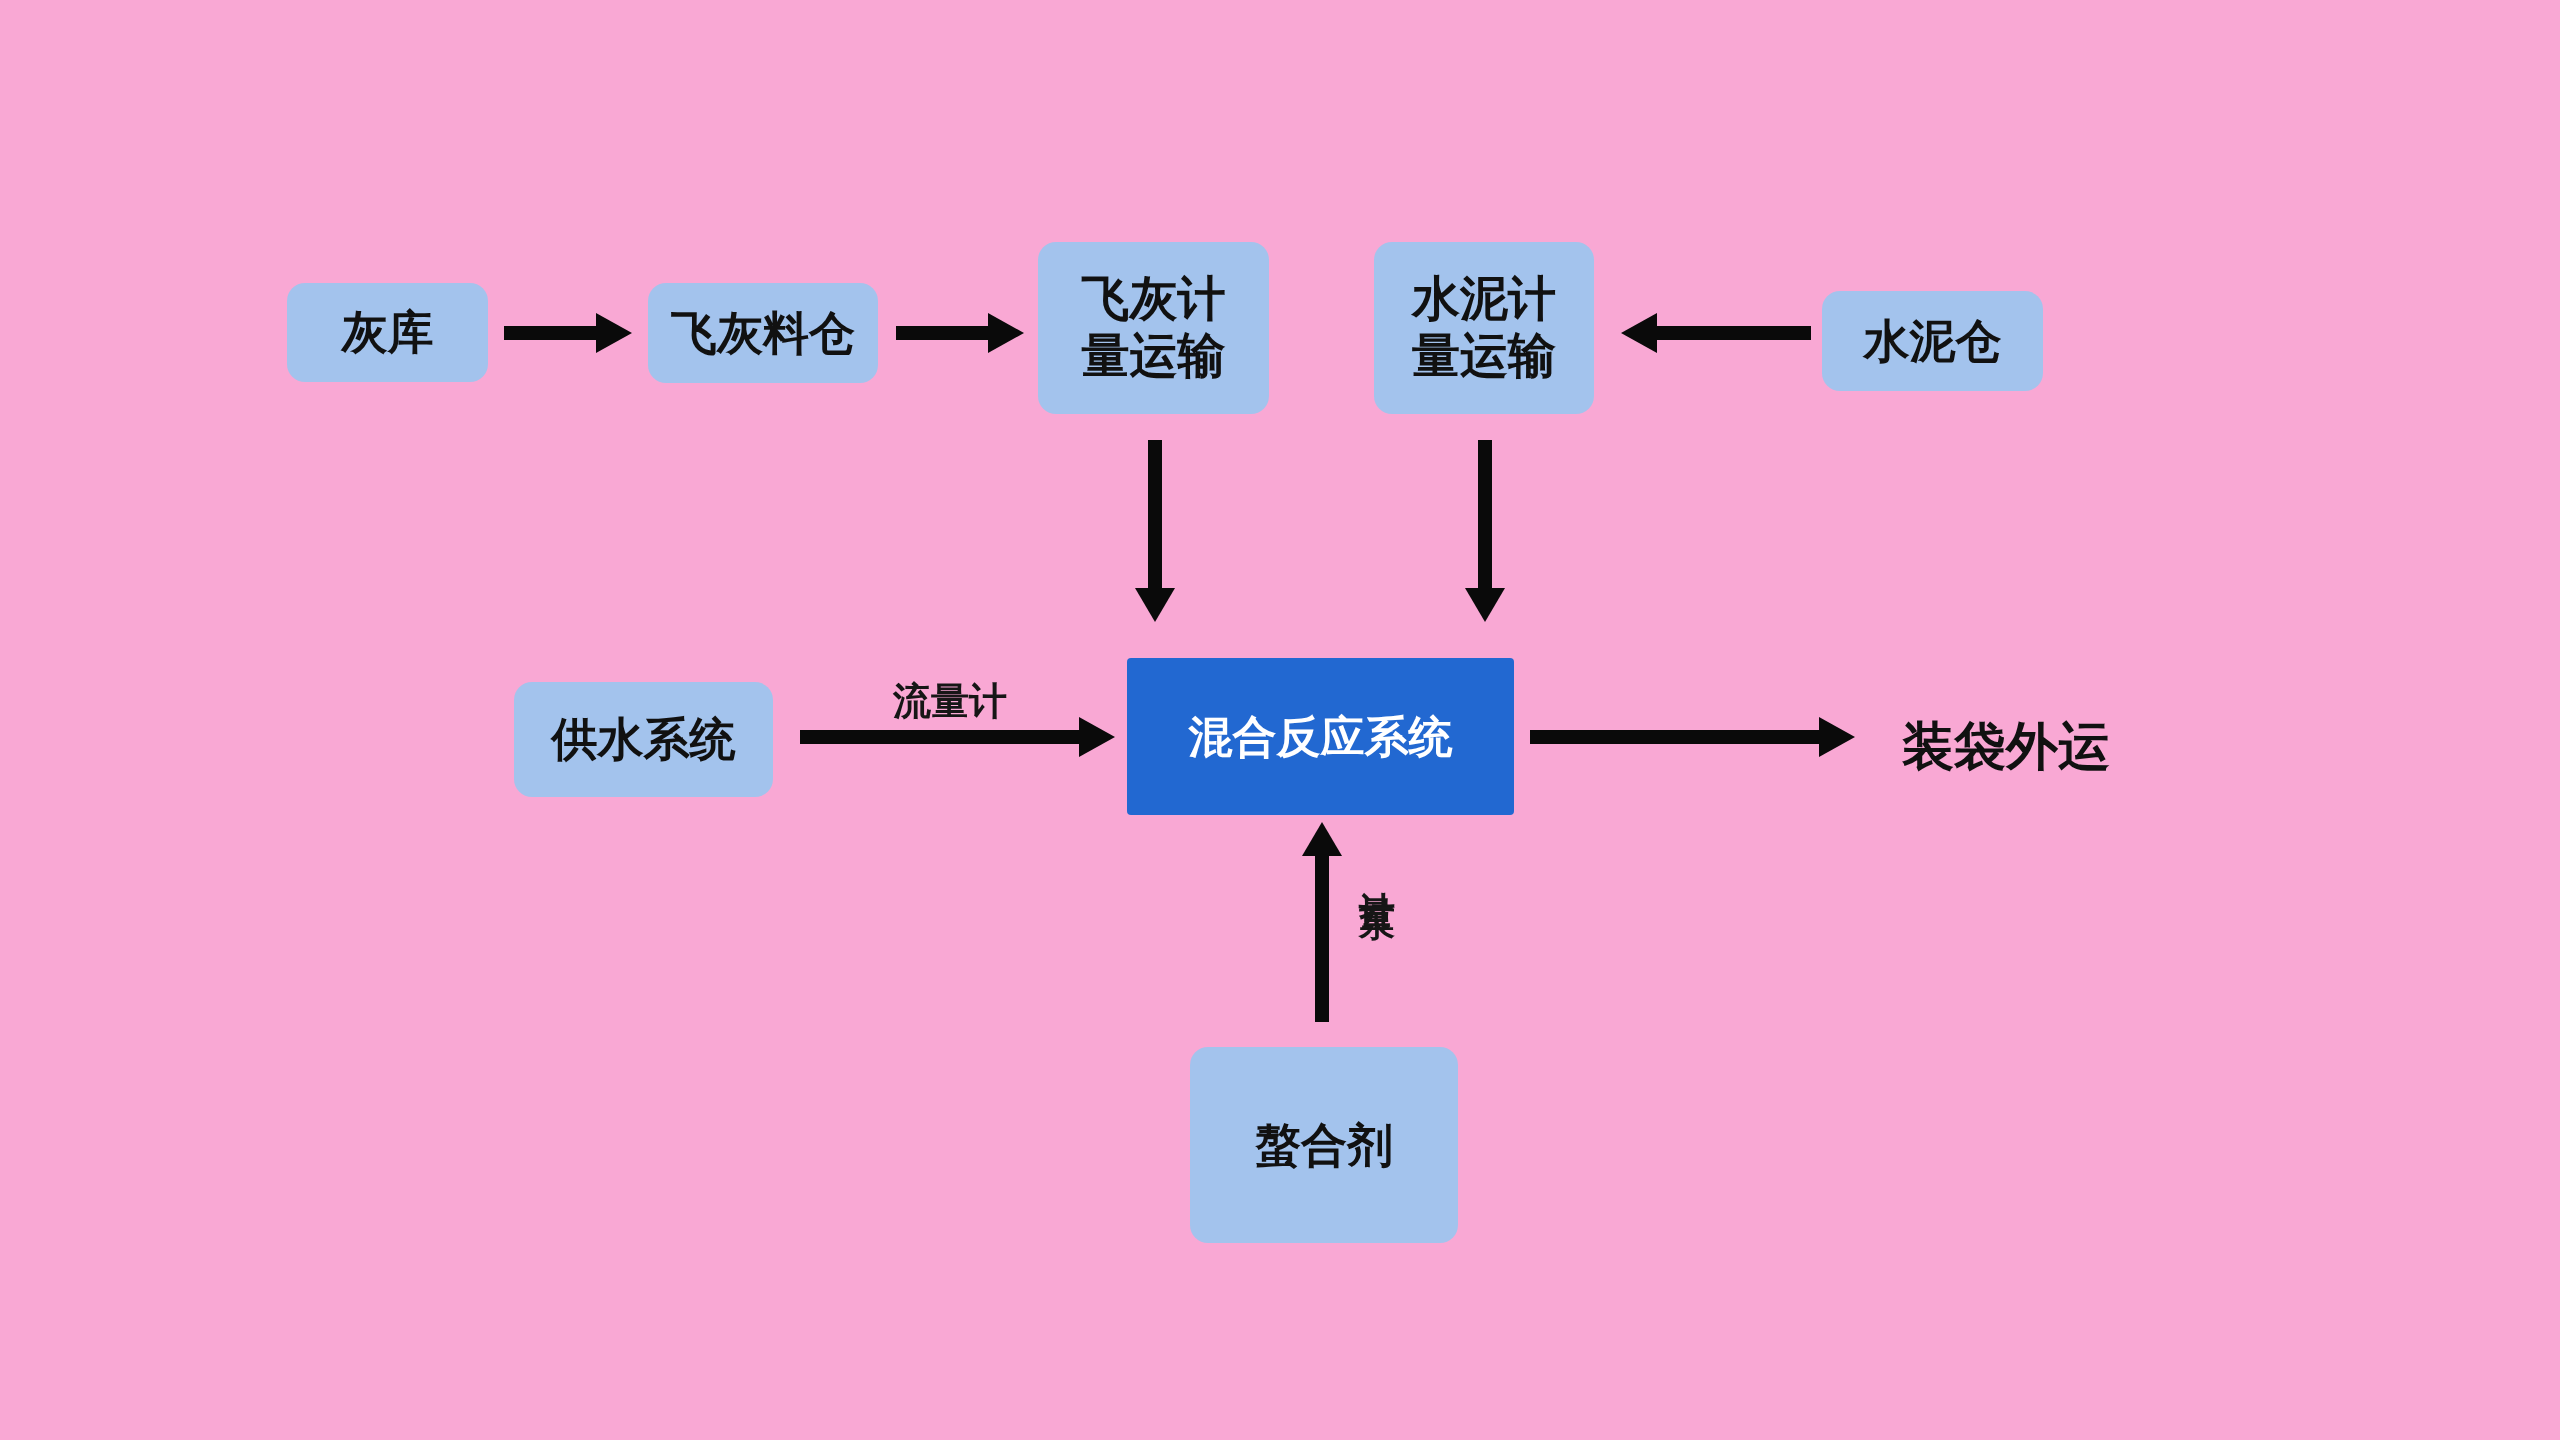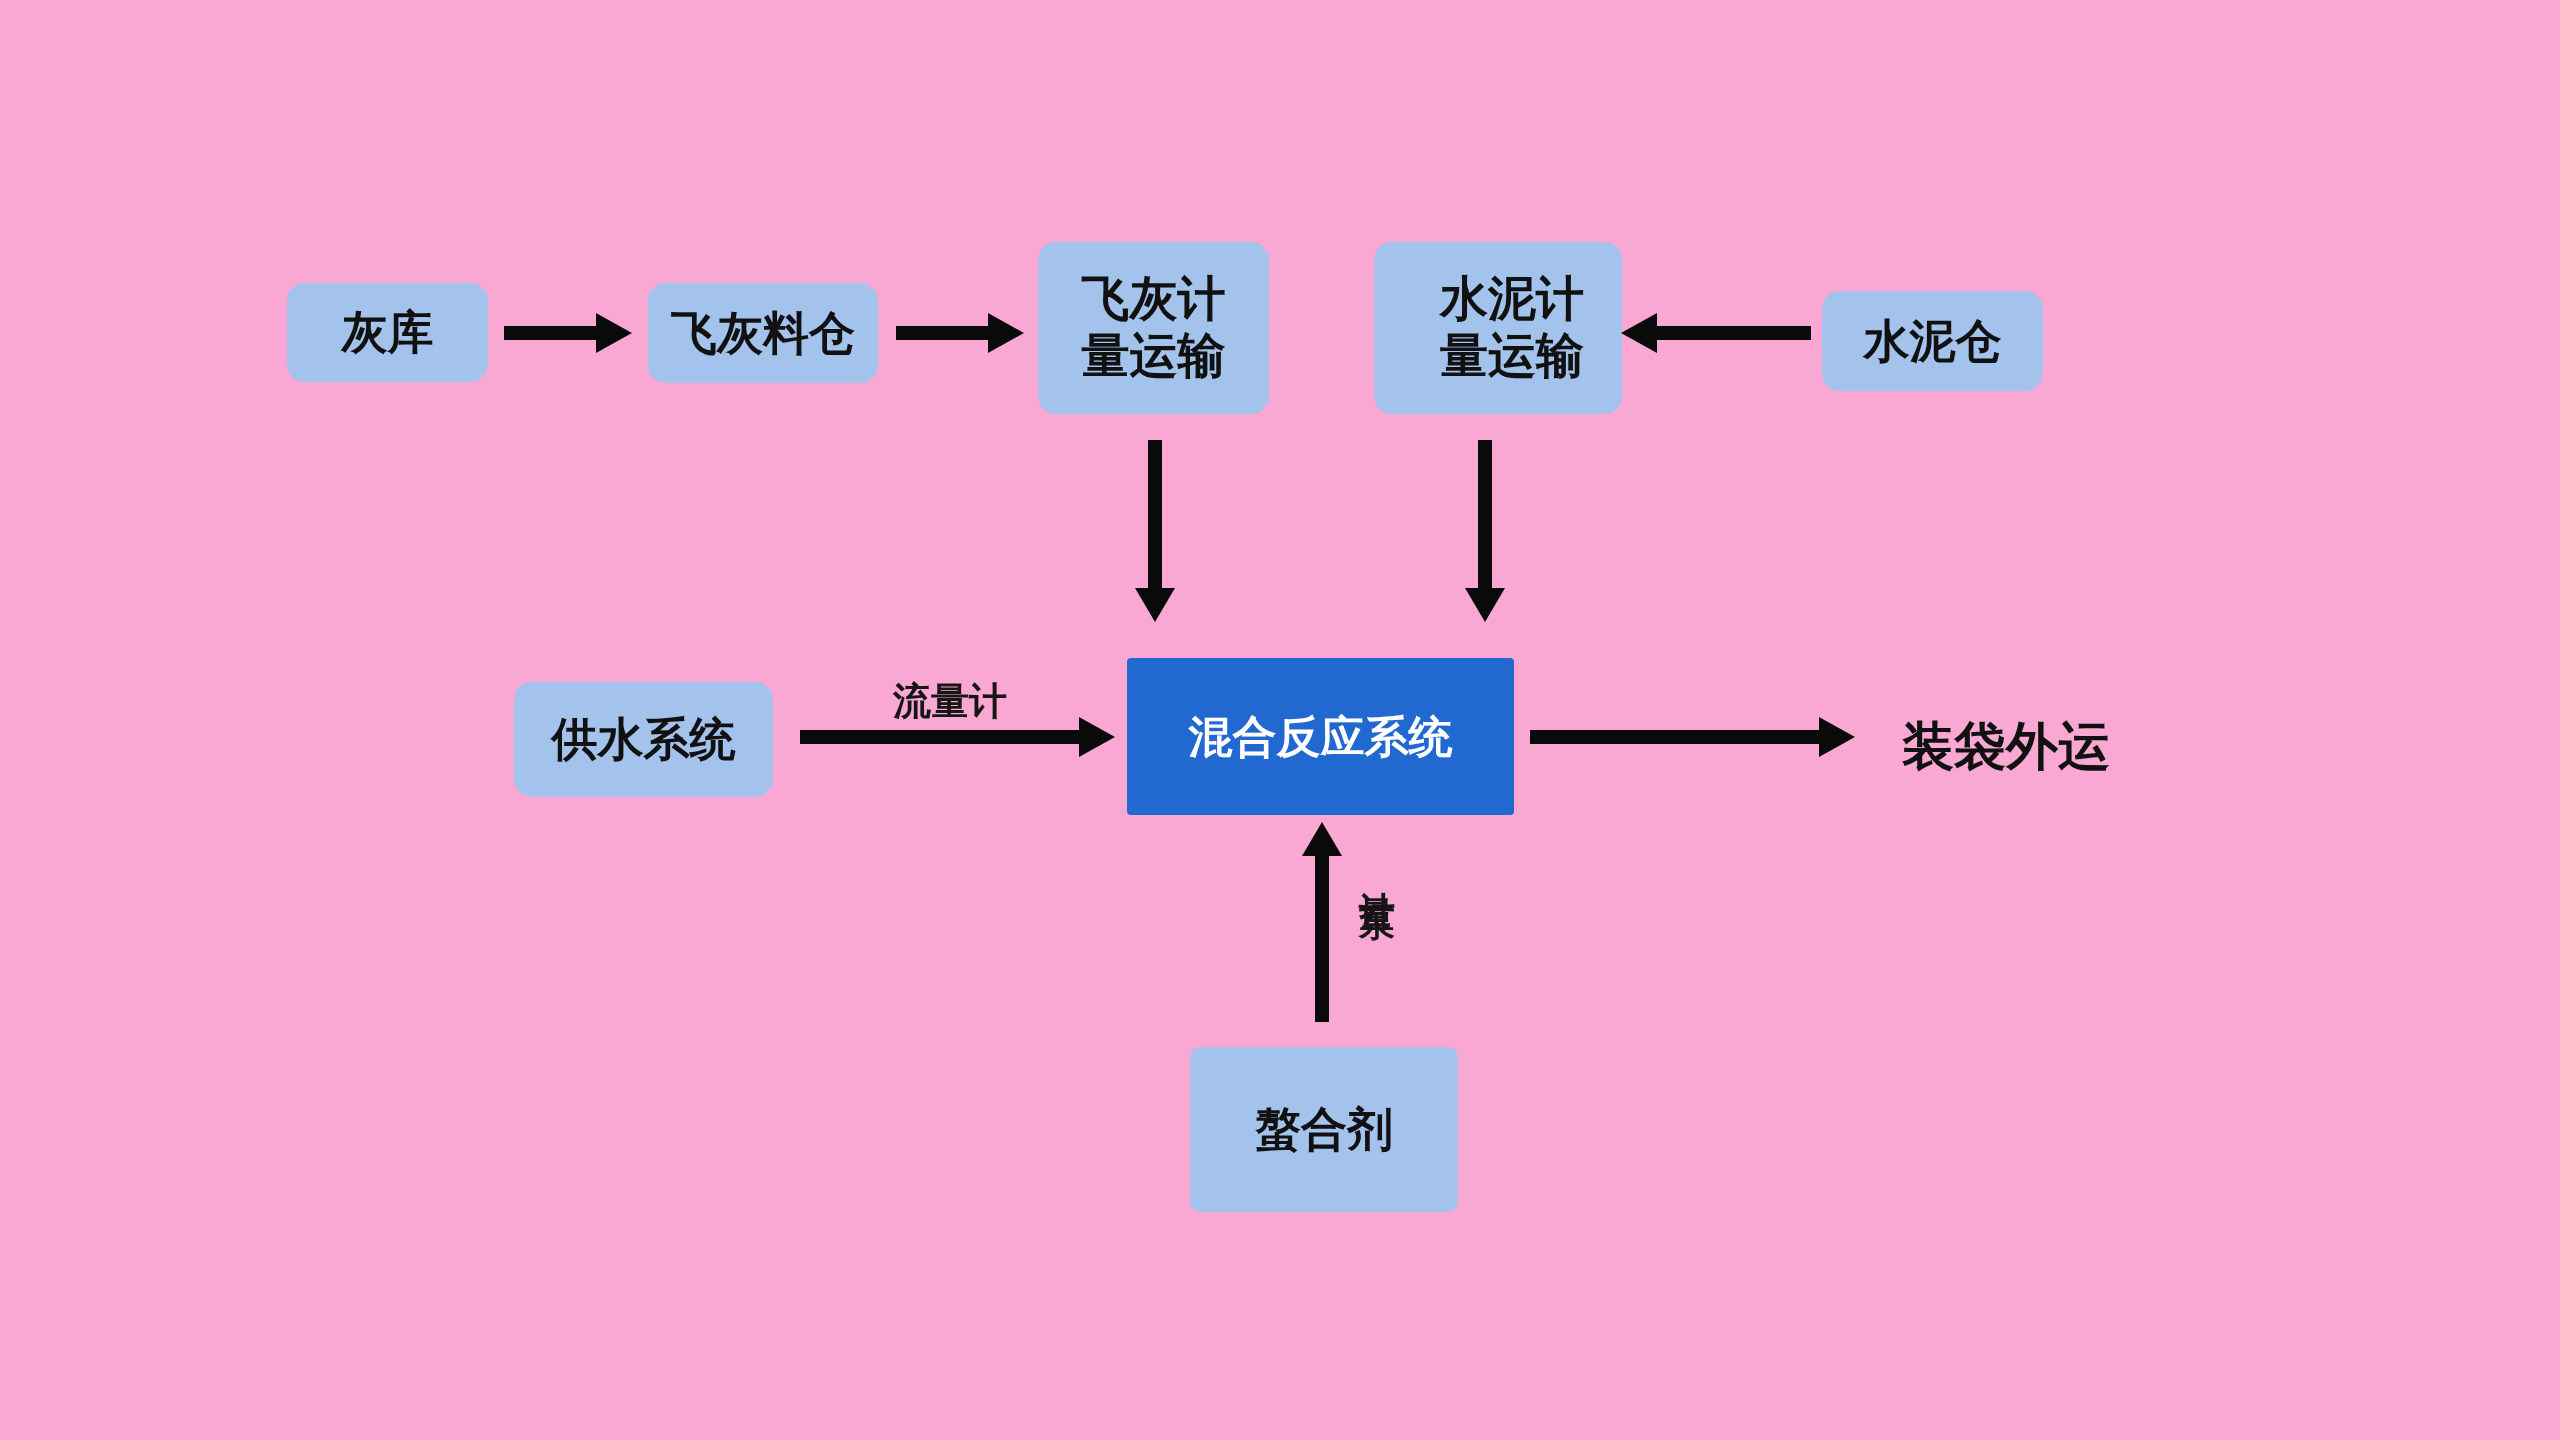--- a/index.html
+++ b/index.html
@@ -97,32 +97,32 @@
 
 <div class="canvas">
 
   <div class="node" style="left:287px; top:283px; width:201px; height:99px;">灰库</div>
 
   <div class="node" style="left:648px; top:283px; width:230px; height:100px;">飞灰料仓</div>
 
   <div class="node two-line" style="left:1038px; top:242px; width:231px; height:172px;">飞灰计
 量运输</div>
 
-  <div class="node two-line" style="left:1374px; top:242px; width:220px; height:172px;padding-left:28px;">水泥计
+  <div class="node two-line" style="left:1374px; top:242px; width:220px; height:172px;">水泥计
 量运输</div>
 
   <div class="node" style="left:1822px; top:291px; width:221px; height:100px;">水泥仓</div>
 
   <div class="node" style="left:514px; top:682px; width:259px; height:115px;text-align:right;">供水系统</div>
 
   <div class="node highlight" style="left:1127px; top:658px; width:387px; height:157px;">混合反应系统</div>
 
   <div class="floating-label" style="left:1902px; top:712px;">装袋外运</div>
 
-  <div class="node" style="left:1190px; top:1047px; width:268px; height:165px;border-radius:10px;">螯合剂</div>
+  <div class="node" style="left:1190px; top:1047px; width:268px; height:196px;">螯合剂</div>
 
   <div class="edge-label" style="left:893px; top:676px;">流量计</div>
 
   <div class="edge-label vertical" style="left:1352px; top:862px;">计量泵</div>
 
   <div class="arrow" style="left:504px; top:313px; width:128px; height:40px;">
     <div class="shaft" style="left:0; top:13px; width:96px; height:14px;"></div>
     <div class="head right" style="left:92px; top:0;"></div>
   </div>
 

